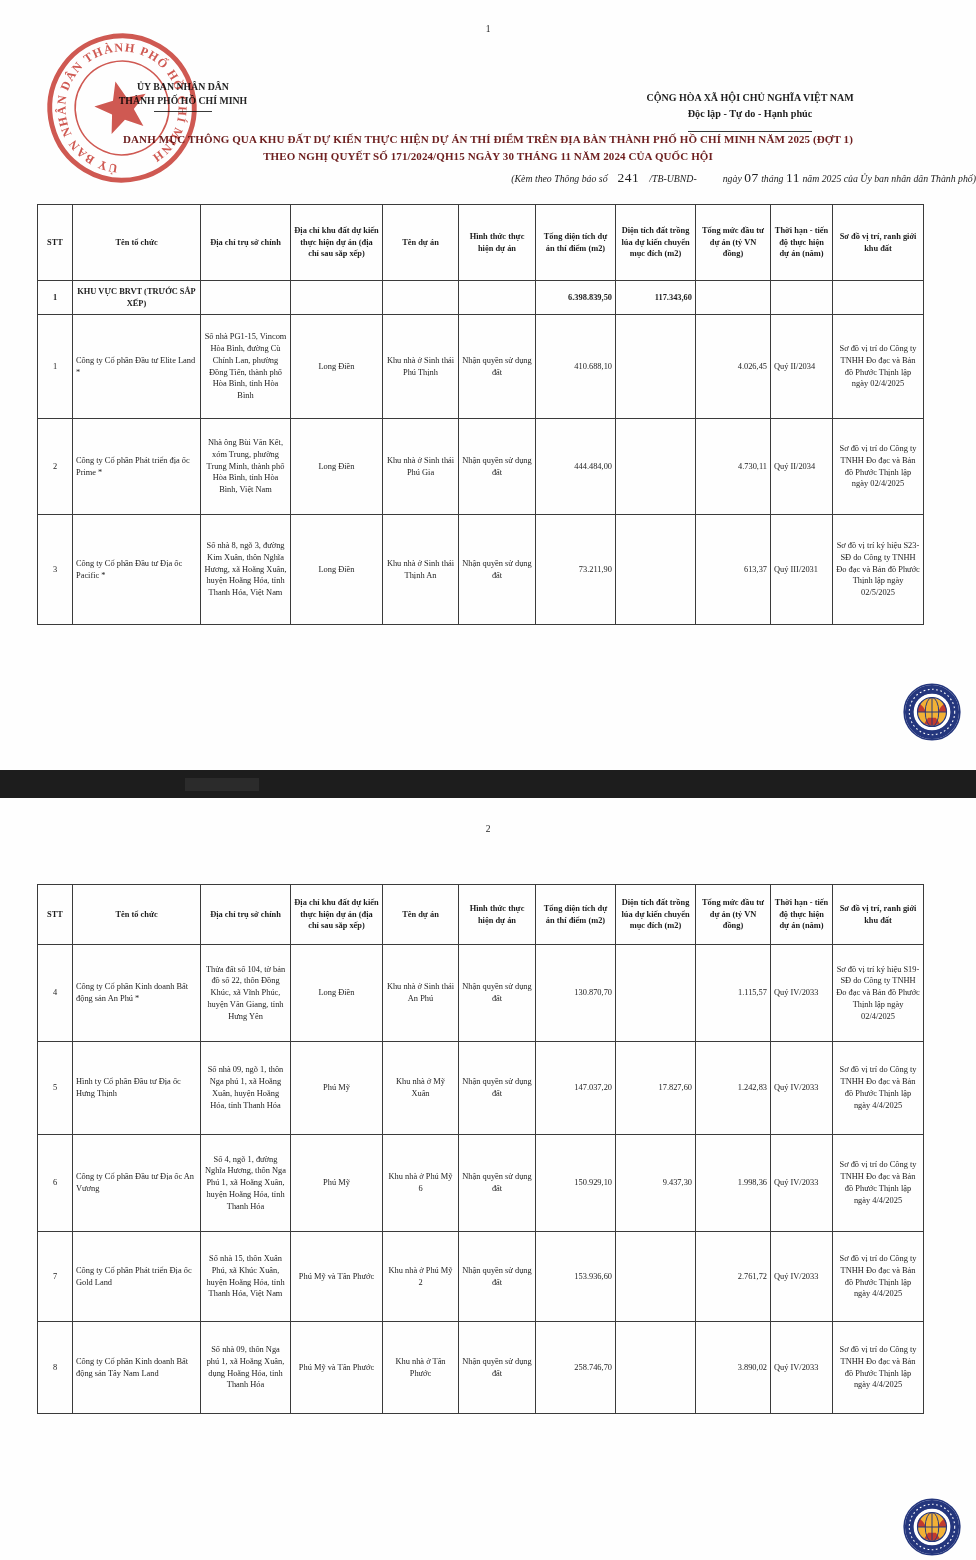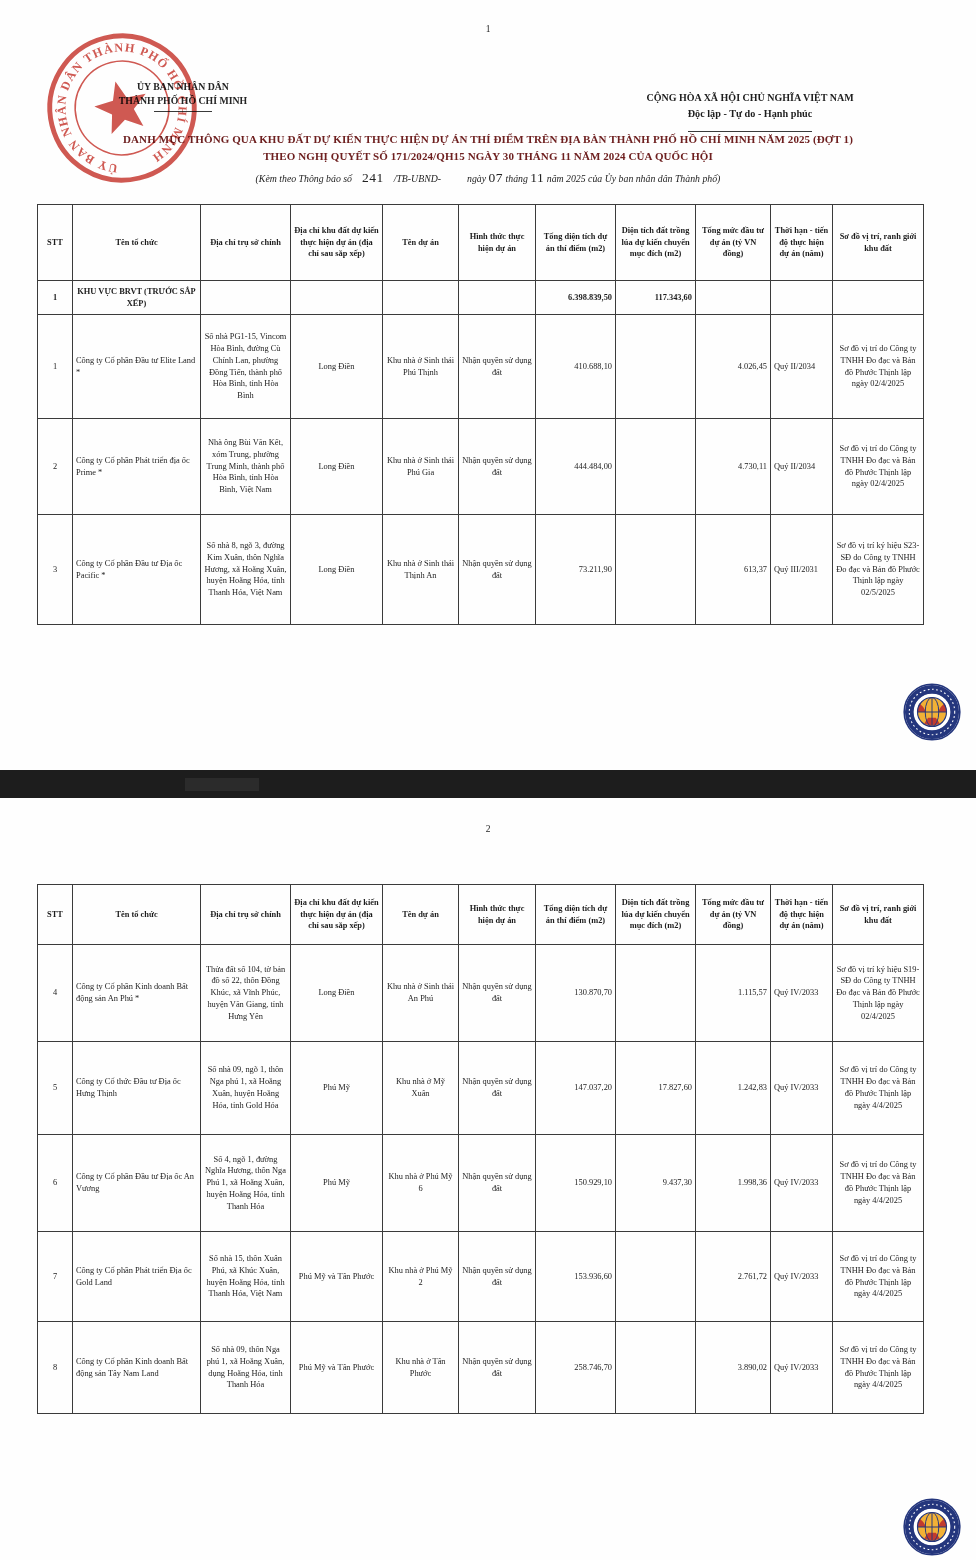--- a/index.html
+++ b/index.html
@@ -19,21 +19,21 @@
   .nat-block{position:absolute;left:538px;top:92px;width:424px;text-align:center;z-index:1;}
   .nat-line1{font-weight:700;font-size:10px;color:#1d1d1d;}
   .nat-line2{display:inline-block;font-weight:700;font-size:10.2px;color:#1d1d1d;margin-top:3px;
              padding-bottom:12px;border-bottom:1.2px solid #3a3a3a;}
 
   .seal{position:absolute;left:44px;top:30px;width:156px;height:156px;z-index:2;
         opacity:.82;mix-blend-mode:multiply;transform:rotate(-14deg);}
 
   .doc-title{position:absolute;top:131px;left:48px;right:48px;text-align:center;
              font-weight:700;font-size:11px;line-height:1.55;color:#6e2020;letter-spacing:.1px;}
-  .doc-subtitle{position:absolute;top:170px;left:0;right:0;text-align:center;
+  .doc-subtitle{position:absolute;top:170px;left:0;right:0;text-align:right;
                 font-style:italic;font-size:9.8px;color:#222;}
   .hand{font-style:normal;font-size:13.5px;letter-spacing:.5px;}
   .sp-sm{display:inline-block;width:10px;}
   .sp-lg{display:inline-block;width:26px;}
 
   
   .table-mount{position:absolute;left:37px;}
   #table1{top:204px;}
   #table2{top:86px;}
   table.doc-table{border-collapse:collapse;table-layout:fixed;background:#fefefe;}
@@ -255,22 +255,22 @@
               <td class="a-c">Khu nhà ở Sinh thái An Phú</td>
               <td class="a-c">Nhận quyền sử dụng đất</td>
               <td class="a-r">130.870,70</td>
               <td class="a-r"></td>
               <td class="a-r">1.115,57</td>
               <td class="a-l">Quý IV/2033</td>
               <td class="a-c">Sơ đồ vị trí ký hiệu S19-SĐ do Công ty TNHH Đo đạc và Bản đồ Phước Thịnh lập ngày 02/4/2025</td>
             </tr>
             <tr>
               <td class="a-c">5</td>
-              <td class="a-l">Công ty Cổ thức Đầu tư Địa ốc Hưng Thịnh</td>
-              <td class="a-c">Số nhà 09, ngõ 1, thôn Nga phú 1, xã Hoằng Xuân, huyện Hoằng Hóa, tỉnh Gold Hóa</td>
+              <td class="a-l">Hình ty Cổ phần Đầu tư Địa ốc Hưng Thịnh</td>
+              <td class="a-c">Số nhà 09, ngõ 1, thôn Nga phú 1, xã Hoằng Xuân, huyện Hoằng Hóa, tỉnh Thanh Hóa</td>
               <td class="a-c">Phú Mỹ</td>
               <td class="a-c">Khu nhà ở Mỹ Xuân</td>
               <td class="a-c">Nhận quyền sử dụng đất</td>
               <td class="a-r">147.037,20</td>
               <td class="a-r">17.827,60</td>
               <td class="a-r">1.242,83</td>
               <td class="a-l">Quý IV/2033</td>
               <td class="a-c">Sơ đồ vị trí do Công ty TNHH Đo đạc và Bản đồ Phước Thịnh lập ngày 4/4/2025</td>
             </tr>
             <tr>

